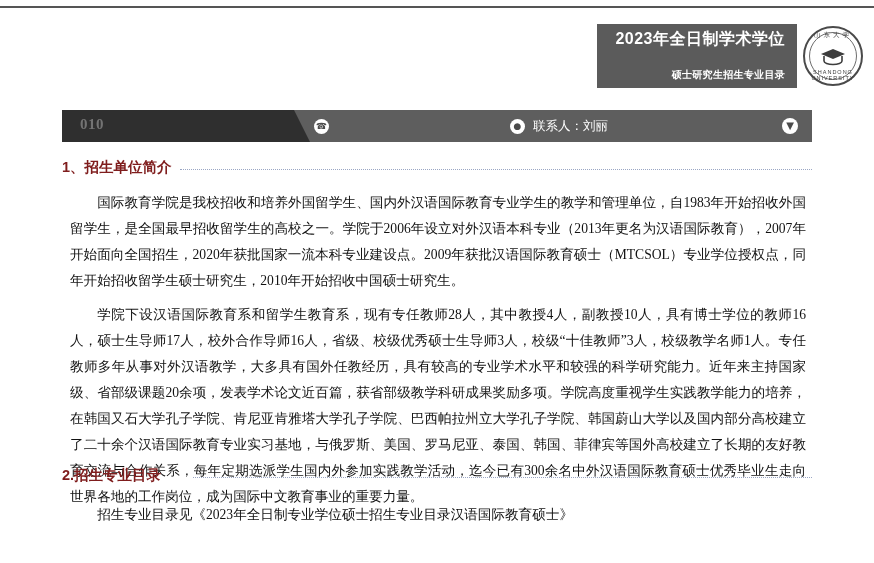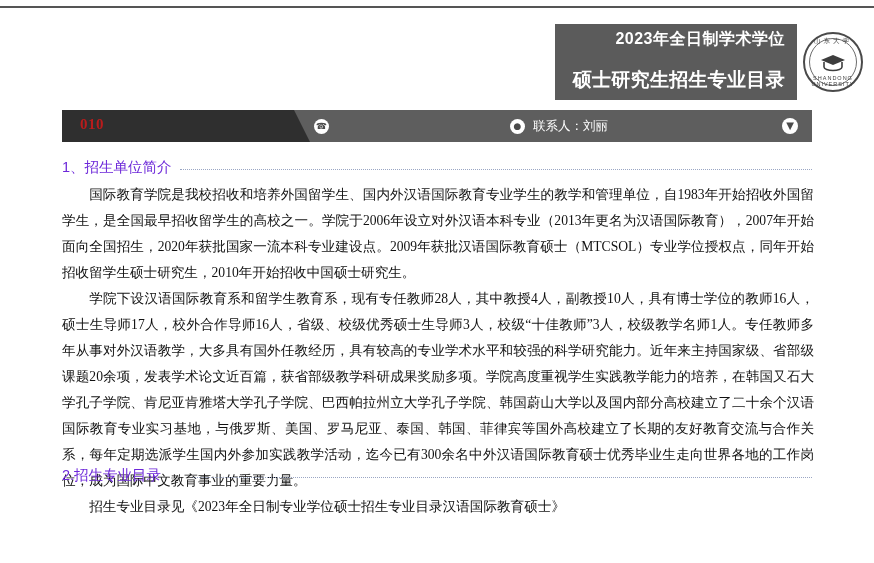--- a/index.html
+++ b/index.html
@@ -55,25 +55,25 @@
     box-shadow: 0 0 0 0 transparent;
   }
   .banner-line1 {
     font-size: 16px;
     font-weight: bold;
     letter-spacing: 0.5px;
     display: block;
     font-family: "Liberation Sans", "DejaVu Sans", sans-serif;
   }
   .banner-line2 {
-    font-size: 19px;
+    font-size: 10px;
     font-weight: bold;
     letter-spacing: 0.3px;
     display: block;
-    font-family: Liberation Mono, monospace;
+    font-family: Liberation Serif, serif;
     margin-top: 20px;
   }
   .seal {
     width: 56px;
     height: 56px;
     border-radius: 50%;
     background: #ffffff;
     border: 2px solid #4a4a4a;
     position: relative;
     display: flex;
@@ -149,21 +149,21 @@
     top: 0;
     width: 0;
     height: 0;
     border-left: 16px solid #2f2f2f;
     border-top: 32px solid transparent;
   }
   .unit-no {
     position: absolute;
     left: 18px;
     top: 6px;
-    color: #b91c1c;
+    color: #737373;
     font-size: 15px;
     font-weight: bold;
     font-family: "Liberation Serif", "DejaVu Serif", serif;
     letter-spacing: 0.5px;
   }
   .unit-name {
     position: absolute;
     left: 66px;
     top: 5px;
     color: #ffffff;
@@ -224,22 +224,22 @@
   }
   
   .section-head {
     position: absolute;
     left: 62px;
     display: flex;
     align-items: center;
     width: 750px;
   }
   .section-head .label {
-    color: #6d28d9;
-    font-weight: normal;
+    color: #7f1d1d;
+    font-weight: bold;
     font-size: 14.5px;
     white-space: nowrap;
     font-family: "Liberation Sans", "DejaVu Sans", sans-serif;
   }
   .section-head .dots {
     flex: 1;
     height: 1px;
     margin-left: 8px;
     margin-top: 4px;
     border-top: 1px dotted #9aa6c4;
@@ -252,21 +252,21 @@
     left: 62px;
     width: 752px;
     font-size: 13.6px;
     line-height: 26px;
     text-align: justify;
     text-justify: inter-ideograph;
     color: #111111;
     font-family: "Liberation Serif", "DejaVu Serif", serif;
   }
   .body-text p {
-    margin: 0;
+    margin: 8px;
     text-indent: 2em;
   }
   #para-block { top: 182px; }
   #section2-body { top: 494px; }
   #section2-body p { text-indent: 2em; font-family: Liberation Serif, serif; }
 </style>
 </head>
 <body>
 
 <div class="page">

